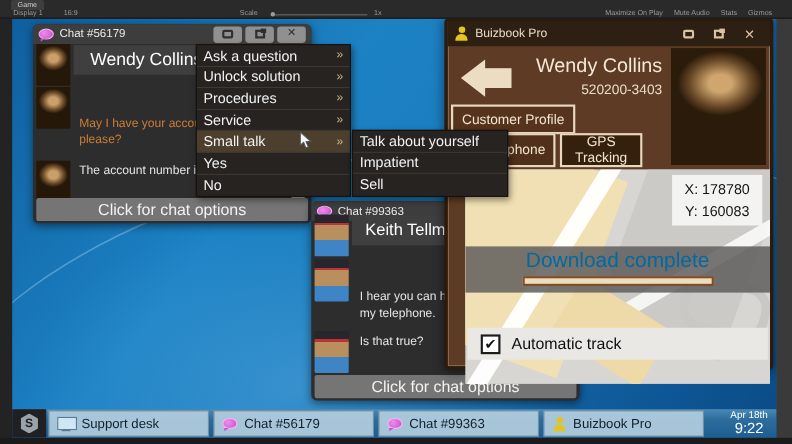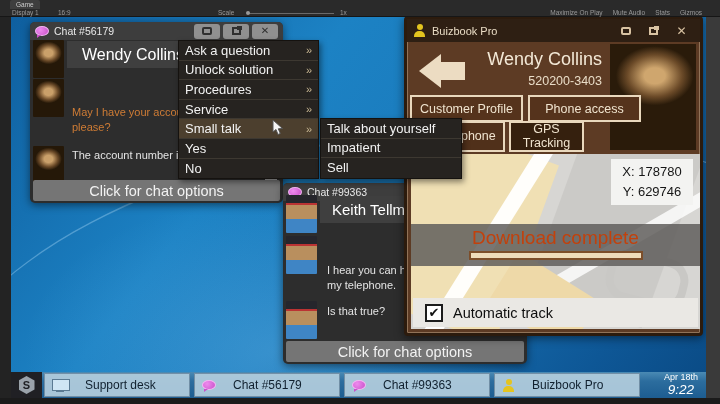--- a/index.html
+++ b/index.html
@@ -87,43 +87,43 @@
   .bb-name { position:absolute; right:98px; top:7px; color:#f3e8d6; font-size:18px; white-space:nowrap; }
   .bb-number { position:absolute; right:98px; top:32px; color:#eaddc8; font-size:12.5px; }
   .bb-avatar { position:absolute; right:4px; top:2px; width:86px; height:106px;
     background:radial-gradient(ellipse 55% 34% at 52% 30%, #cfa66e 22%, #6b4a28 58%, #2a1b0a 82%), #191008; }
   .bb-tabs { position:absolute; left:3px; top:53px; display:flex; gap:5px; }
   .bb-tab { width:113px; height:27px; border:2px solid #e9d8bd; background:#55331c; color:#f0e4cf; font-size:12.5px; display:flex; align-items:center; justify-content:center; }
   .bb-actions { position:absolute; left:3px; top:79px; display:flex; gap:4px; }
   .bb-act { height:31px; border:2px solid #e9d8bd; background:#50301a; color:#f0e4cf; font-size:12.5px; display:flex; align-items:center; justify-content:center; text-align:center; line-height:1.1; }
   .bb-act.active { background:#35200e; }
 
-  .bb-map { position:relative; margin:0 0 2px 4px; height:175px; background:#d7d6d3; overflow:hidden; }
+  .bb-map { position:relative; margin:0 0 2px 16px; height:195px; background:#d7d6d3; overflow:hidden; }
   .shape { position:absolute; }
   .coords { position:absolute; right:7px; top:5px; width:82px; background:#f3f3f1; color:#161616; font-size:13px; line-height:1.55; text-align:center; padding:3px 2px; }
   .dl-band { position:absolute; left:0; right:0; top:70px; height:42px; background:rgba(96,94,92,.85); text-align:center; }
-  .dl-text { color:#c2410c; font-size:19px; margin-top:3px; }
+  .dl-text { color:#0369a1; font-size:19px; margin-top:3px; }
   .dl-bar { margin:2px auto 0; width:174px; height:9px; background:#eedcbb; border:2px solid #7c4e2a; }
   .auto-strip { position:absolute; left:2px; right:2px; top:144px; height:29px; background:#eae8e4; display:flex; align-items:center; }
   .checkbox { width:18px; height:18px; margin-left:12px; background:#fff; border:2px solid #1c1c1c; display:flex; align-items:center; justify-content:center; font-size:13px; color:#111; }
   .auto-label { margin-left:10px; color:#0e0e0e; font-size:14.5px; }
 
   
   .taskbar { position:absolute; left:0; right:0; bottom:0; height:26px; z-index:70;
     background:linear-gradient(180deg,#4a8ab4 0%, #2c6d9e 35%, #1d5d91 100%); }
   .start { position:absolute; left:0; top:0; width:31px; height:26px; background:#202024; display:flex; align-items:center; justify-content:center; }
   .s-logo { width:16px; height:18px; background:#9aa2aa; clip-path:polygon(50% 0,100% 25%,100% 75%,50% 100%,0 75%,0 25%); display:flex; align-items:center; justify-content:center; font-size:11px; font-weight:bold; color:#202024; }
   .tb-item { position:absolute; top:1px; height:24px; width:146px; background:rgba(178,204,221,.93); border:1px solid rgba(30,60,90,.4);
-    display:flex; align-items:center; gap:17px; padding:0 7px; font-size:12px; color:#10202e; }
+    display:flex; align-items:center; gap:6px; padding:0 7px; font-size:12px; color:#10202e; }
   .monitor-icon { width:16px; height:13px; position:relative; flex:none; }
   .monitor-icon::before { content:''; position:absolute; left:0; top:0; width:16px; height:10px; background:#cfe6f4; border:1px solid #5a7a92; }
   .monitor-icon::after { content:''; position:absolute; left:4px; bottom:0; width:8px; height:2px; background:#5a7a92; }
   .clock { position:absolute; right:8px; top:1px; text-align:center; color:#fff; line-height:1.1; }
   .clock .date { font-size:9px; }
-  .clock .time { font-size:13.5px;font-style:italic; }
+  .clock .time { font-size:13.5px; }
 
   
   #cursor { position:absolute; left:261px; top:103px; z-index:100; }
 </style>
 </head>
 <body>
 
 <div id="stage">
 
   <div class="ed-top">
@@ -220,37 +220,36 @@
       <div class="bb-profile">
         <div class="back-arrow">
           <span class="head"></span>
           <span class="shaft"></span>
         </div>
         <div class="bb-name">Wendy Collins</div>
         <div class="bb-number">520200-3403</div>
         <div class="bb-avatar"></div>
         <div class="bb-tabs">
           <div class="bb-tab">Customer Profile</div>
-          <div class="bb-tab">Phone access</div>
         </div>
         <div class="bb-actions">
           <div class="bb-act" style="width:95px;">Unlock phone</div>
           <div class="bb-act active" style="width:75px;">GPS Tracking</div>
         </div>
       </div>
       <div class="bb-map">
         <div class="shape" style="left:-30px; top:-20px; width:150px; height:190px; background:#f0e0b4; transform:rotate(20deg);"></div>
         <div class="shape" style="left:62px; top:-30px; width:16px; height:260px; background:rgba(255,255,255,.95); transform:rotate(32deg);"></div>
         <div class="shape" style="left:150px; top:-50px; width:120px; height:210px; background:#c6c5c2; opacity:.7; transform:rotate(20deg);"></div>
         <div class="shape" style="left:180px; top:-20px; width:13px; height:250px; background:rgba(255,255,255,.8); transform:rotate(60deg);"></div>
         <div class="shape" style="left:85px; top:118px; width:95px; height:60px; background:#eed9a8; transform:rotate(32deg);"></div>
         <div class="shape" style="left:195px; top:100px; width:82px; height:52px; border:8px solid #c9c8c5; border-radius:22px; transform:rotate(14deg);"></div>
         <div class="coords">
           <div>X: 178780</div>
-          <div>Y: 629746</div>
+          <div>Y: 160083</div>
         </div>
         <div class="dl-band">
           <div class="dl-text">Download complete</div>
           <div class="dl-bar"></div>
         </div>
         <div class="auto-strip">
           <span class="checkbox">✔</span>
           <span class="auto-label">Automatic track</span>
         </div>
       </div>

